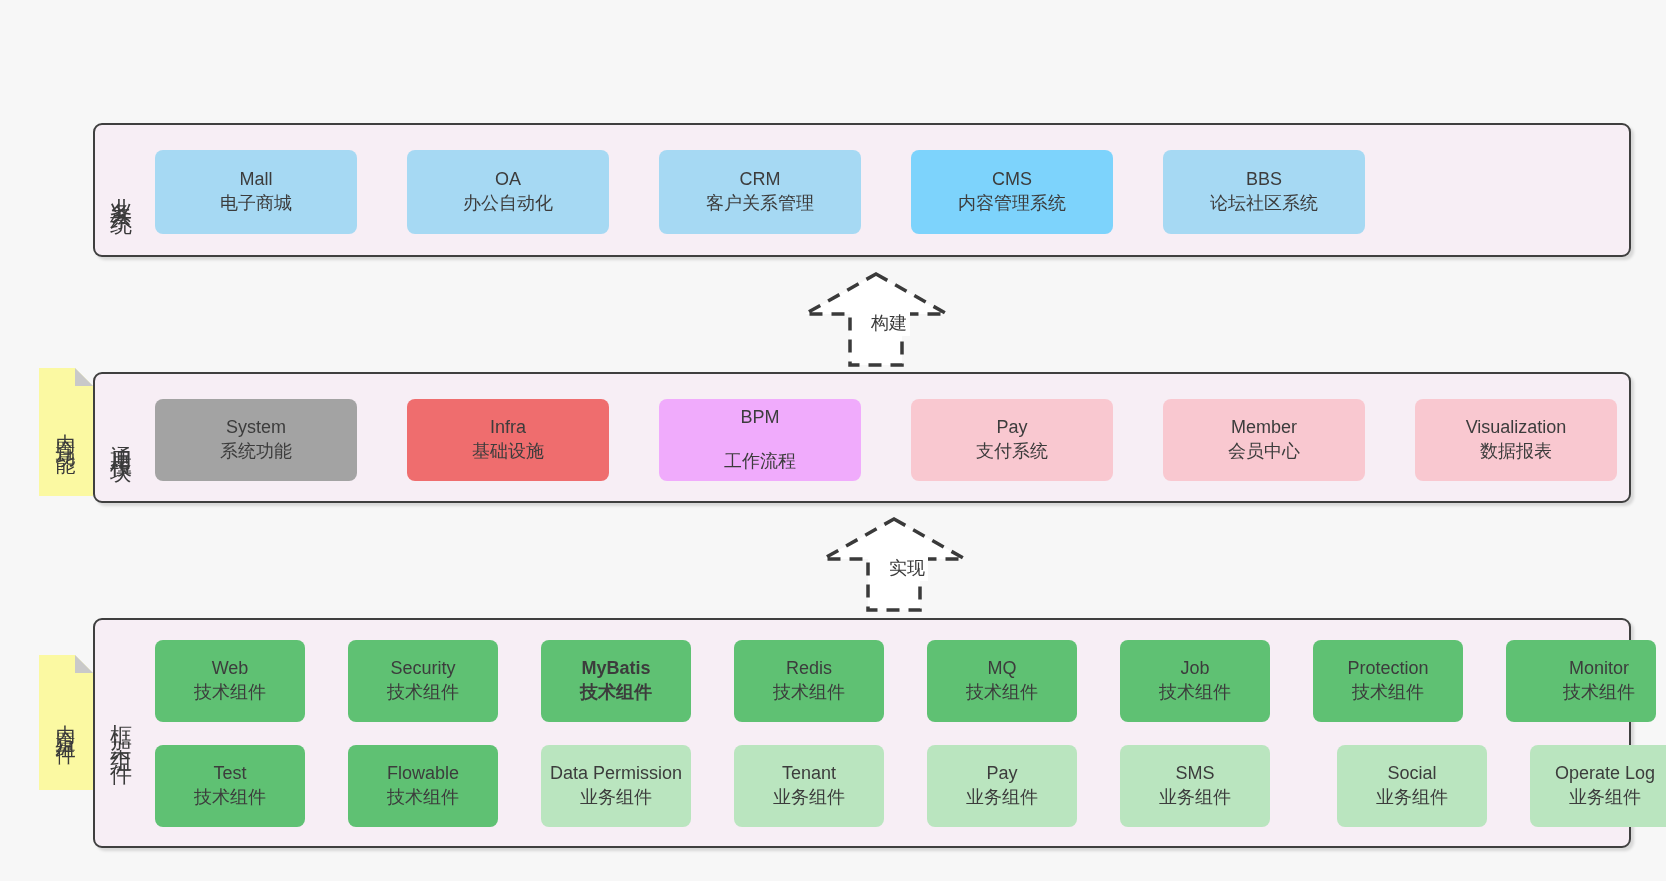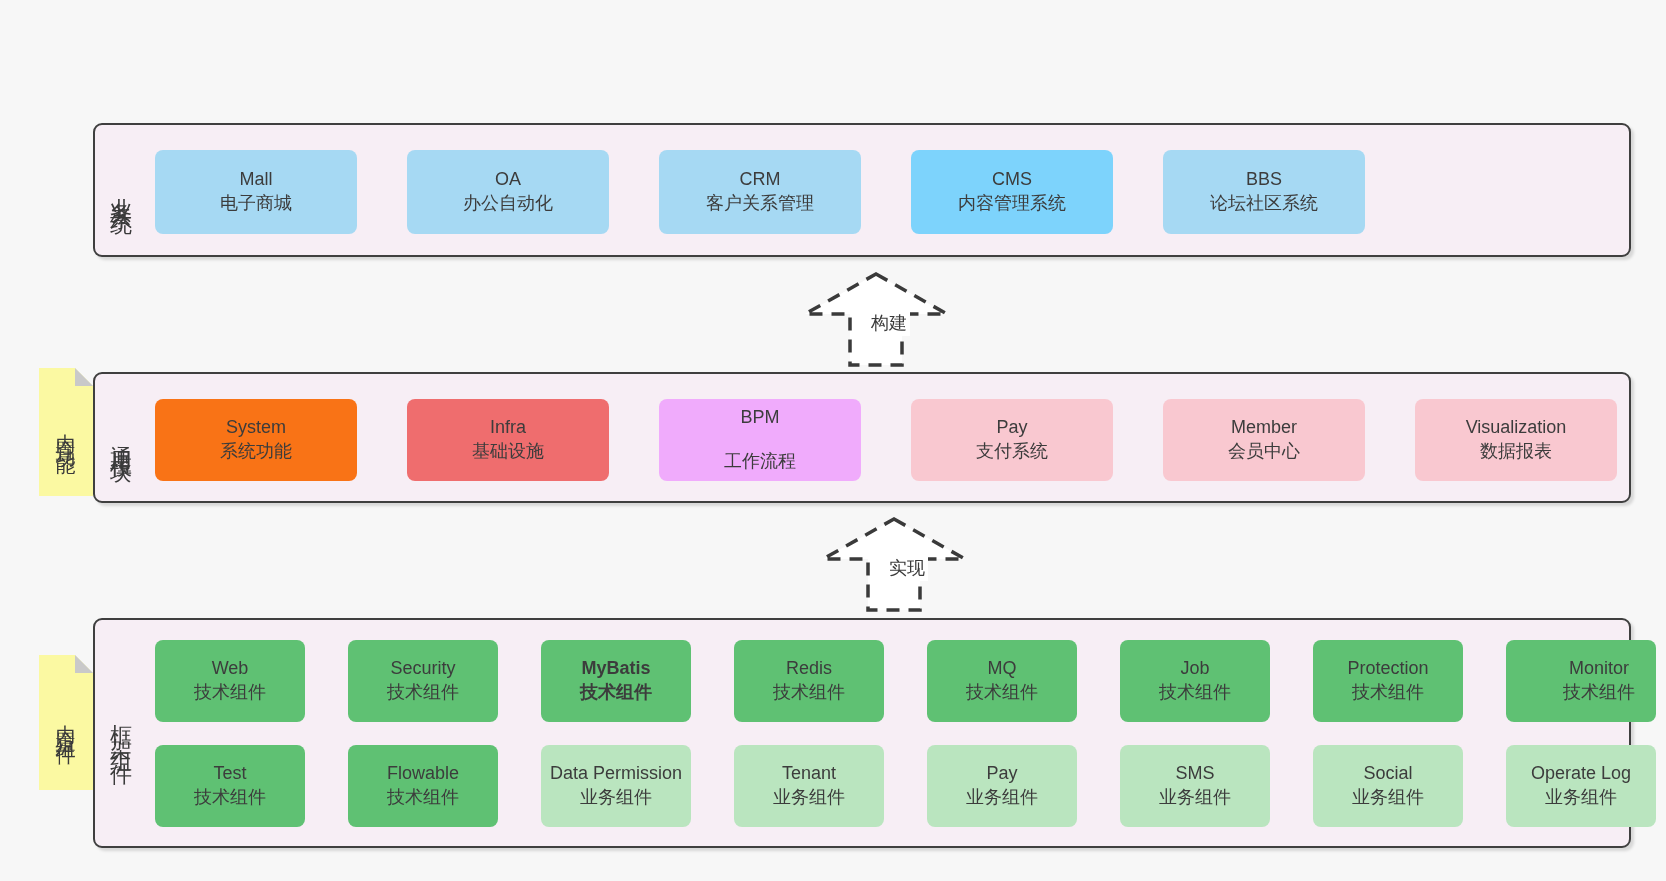--- a/index.html
+++ b/index.html
@@ -131,21 +131,21 @@
   <div class="arrow" id="arrow-0">
     <svg viewBox="0 0 148 97" width="148" height="97">
       <path d="M74 3 L145 43 L100 43 L100 94 L48 94 L48 43 L3 43 Z" fill="var(--arrow_fill)" stroke="var(--arrow_stroke)" stroke-width="3.5" stroke-dasharray="13 9"></path>
     </svg>
     <span class="arrow-label">构建</span>
   </div>
 
   <div class="section" id="sec-1">
     <div class="section-label">通用模块</div>
     <div class="box-row row-6 r0">
-        <div class="box" style="background: #f97316;">
+        <div class="box" style="background: #a3a3a3;">
           <div class="box-name">System</div>
           <div class="box-sub">系统功能</div>
         </div>
         <div class="box" style="background: rgb(239, 109, 110);">
           <div class="box-name">Infra</div>
           <div class="box-sub">基础设施</div>
         </div>
         <div class="box" style="background: #f0abfc; gap: 20px;">
           <div class="box-name">BPM</div>
           <div class="box-sub">工作流程</div>
@@ -229,21 +229,21 @@
           <div class="box-sub">业务组件</div>
         </div>
         <div class="box" style="background: rgb(186, 229, 191);">
           <div class="box-name">Pay</div>
           <div class="box-sub">业务组件</div>
         </div>
         <div class="box" style="background: rgb(186, 229, 191);">
           <div class="box-name">SMS</div>
           <div class="box-sub">业务组件</div>
         </div>
-        <div class="box" style="background: rgb(186, 229, 191);">
+        <div class="box" style="background: rgb(186, 229, 191); margin-left: 24px;">
           <div class="box-name">Social</div>
           <div class="box-sub">业务组件</div>
         </div>
         <div class="box" style="background: rgb(186, 229, 191);">
           <div class="box-name">Operate Log</div>
           <div class="box-sub">业务组件</div>
         </div>
       </div>
   </div>
   <div class="sticky" id="sticky-1">

